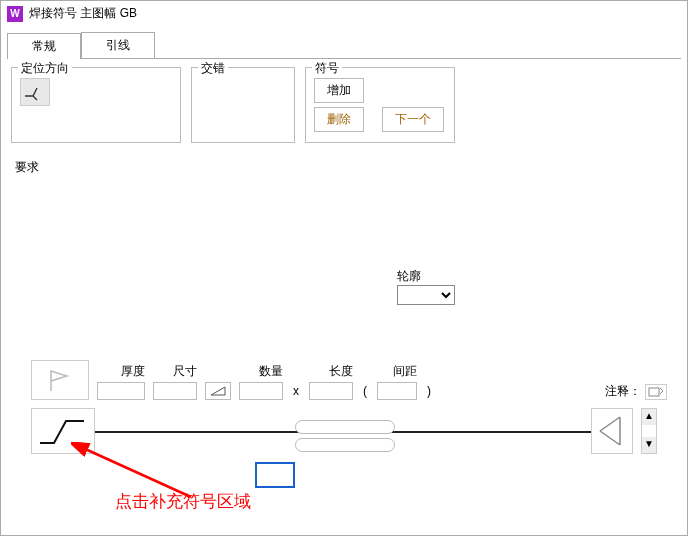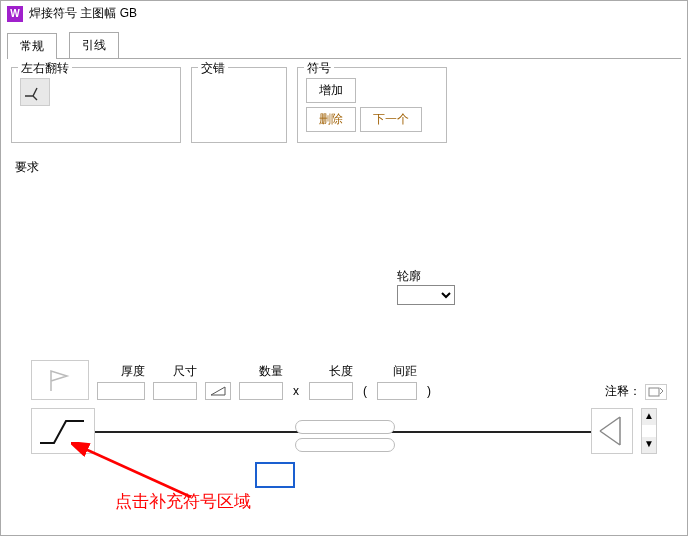--- a/index.html
+++ b/index.html
@@ -1,35 +1,35 @@
 <!DOCTYPE html>
 <html><head>
 <meta charset="utf-8">
 <style>
   * { box-sizing: border-box; font-family: "Microsoft YaHei", sans-serif; font-size: 12px; }
   body { margin: 0; background: #fff; width: 688px; height: 536px; border: 1px solid #aaa; position: relative; }
   .titlebar { display: flex; align-items: center; padding: 4px 6px; background:#fff; }
   .titlebar .appicon { width:16px; height:16px; background:#a020cc; color:#fff; display:flex; align-items:center; justify-content:center; font-weight:bold; font-size:10px; margin-right:6px; }
   .tabs { display:flex; border-bottom:1px solid #aaa; margin:6px 6px 0 6px; }
-  .tab { padding:4px 12px; border:1px solid #aaa; border-bottom:none; margin-right:12px; background:#fff; cursor:pointer; }
+  .tab { padding:4px 24px; border:1px solid #aaa; border-bottom:none; margin-right:0; background:#fff; cursor:pointer; }
   .tab.active { position:relative; top:1px; background:#fff; }
   .page { padding:8px 10px; }
   .groups { display:flex; gap:10px; }
   .group { border:1px solid #bbb; padding:6px 8px 10px 8px; position:relative; }
   .group-title { position:absolute; top:-8px; left:6px; background:#fff; padding:0 3px; }
   .g1 { width:170px; }
-  .g2 { width:96px;text-align:center; }
+  .g2 { width:104px;text-align:center; }
   .g3 { width:150px; }
   .orient-row { display:flex; align-items:center; gap:6px; margin-top:4px;}
   .orient-icon { width:30px; height:28px; background:#e8e8e8; border:1px solid #ccc; display:flex; align-items:center; justify-content:center;}
   .orient-icon svg { width:24px; height:20px; }
   .chkcol { display:flex; flex-direction:column; gap:2px;}
   .chk { display:flex; align-items:center; gap:2px;}
   .chk input { margin:0; }
-  .btnrow { display:flex; gap:4px; margin-top:4px;}
+  .btnrow { display:flex; gap:18px; margin-top:4px;}
   .btn { border:1px solid #bbb; background:#fff; padding:3px 12px; min-width:50px; text-align:center; cursor:pointer; }
   .btn.disabled { color:#a16207; }
   .req-label { margin:16px 0 0 4px; }
   .workarea { position:relative; height:370px; margin-top:4px; }
   .contour { position:absolute; top:88px; left:386px; }
   .contour select { width:58px; height:20px; border:1px solid #888; background:#fff; }
   .midrow { position:absolute; top:180px; left:20px; right:10px; display:flex; align-items:flex-end; gap:8px; }
   .flagbox { width:58px; height:40px; border:1px solid #ccc; display:flex; align-items:center; justify-content:center; }
   .field { display:flex; flex-direction:column; align-items:flex-end; }
   .field label { margin-bottom:2px; }
@@ -64,21 +64,21 @@
 </div>
 
 <div class="tabs">
   <div class="tab active">常规</div>
   <div class="tab">引线</div>
 </div>
 
 <div class="page">
   <div class="groups">
     <div class="group g1">
-      <span class="group-title">左右翻转</span>
+      <span class="group-title">定位方向</span>
       <div class="orient-row">
         <div class="orient-icon">
           <svg viewBox="0 0 24 20">
               <path d="M2 14 L10 14 L14 6 M10 14 L14 18" stroke="#333" stroke-width="1.4" fill="none"></path>
             </svg>
         </div>
       </div>
     </div>
 
     <div class="group g2">

